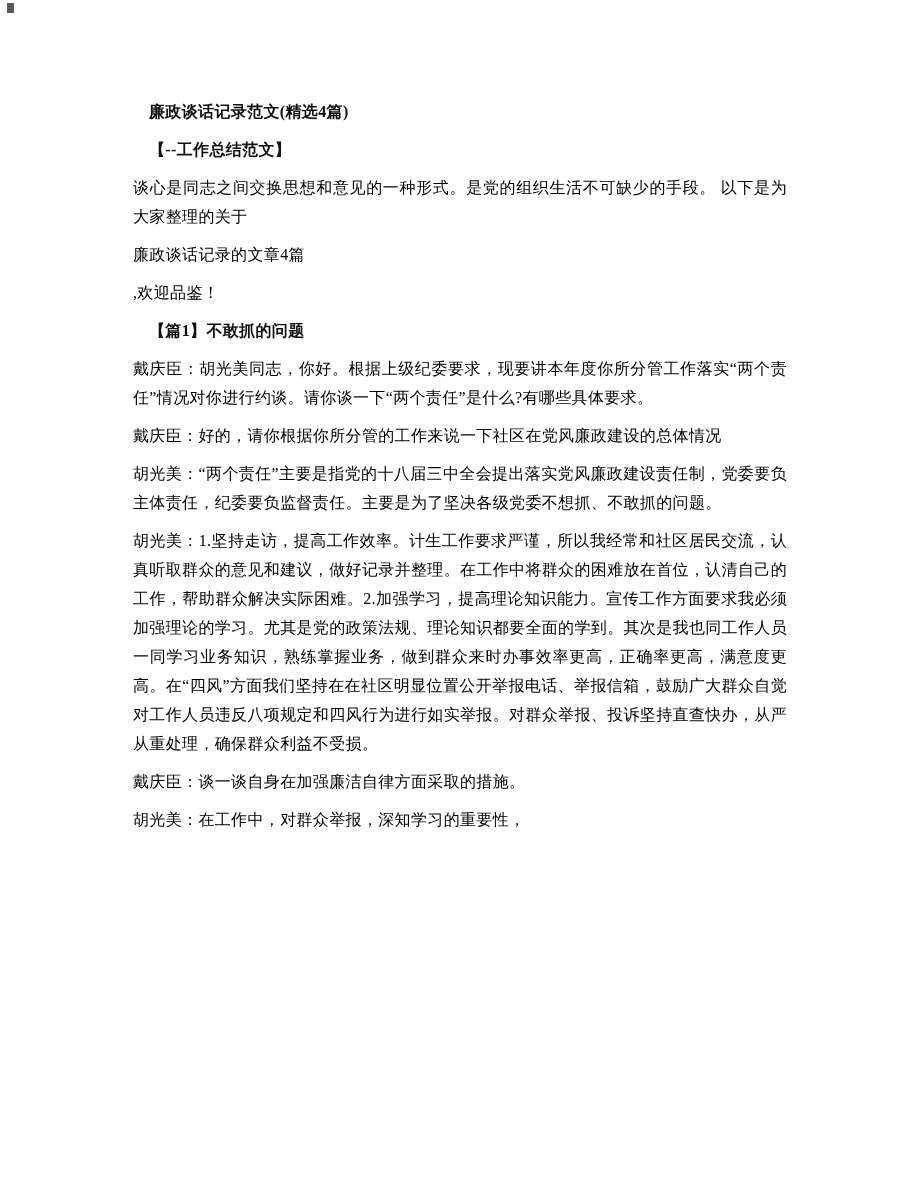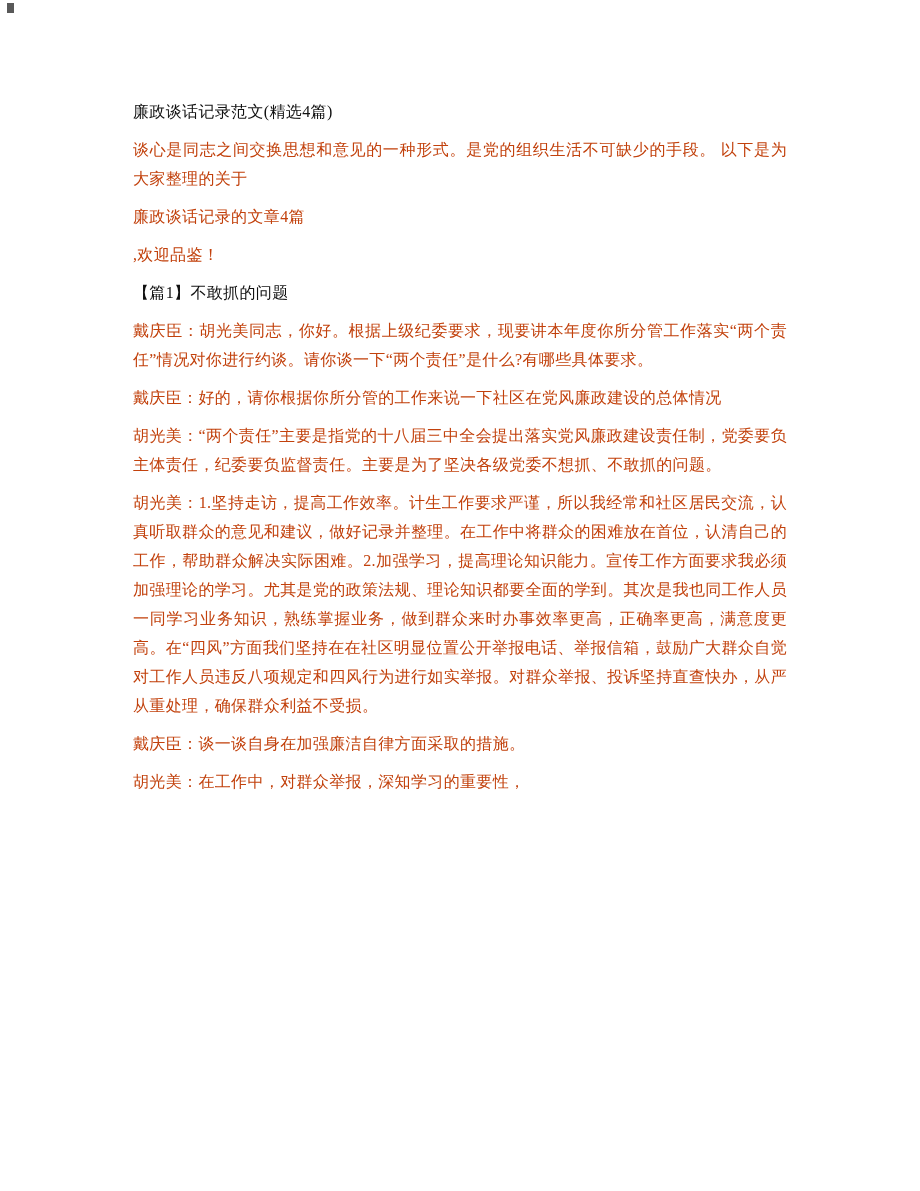--- a/index.html
+++ b/index.html
@@ -27,36 +27,38 @@
   }
   .doc {
     width: 654px;
   }
   .doc p {
     margin: 0 0 9px 0;
     font-family: "Liberation Serif", "DejaVu Serif", serif;
     font-size: 16px;
     line-height: 29px;
     letter-spacing: 0.35px;
-    color: #c2410c;
+    color: #000000;
     text-align: justify;
     word-break: break-all;
   }
   .doc p.bold {
-    font-weight: 400;
+    font-weight: 700;
     color: #111111;
+    margin-left: 16px;
   }
 </style>
 </head>
 <body>
 
 <div class="page">
   <div class="corner-mark"></div>
   <div class="doc">
       <p class="bold">廉政谈话记录范文(精选4篇)</p>
+      <p class="bold">【--工作总结范文】</p>
       <p>谈心是同志之间交换思想和意见的一种形式。是党的组织生活不可缺少的手段。 以下是为大家整理的关于</p>
       <p>廉政谈话记录的文章4篇</p>
       <p>,欢迎品鉴！</p>
       <p class="bold">【篇1】不敢抓的问题</p>
       <p>戴庆臣：胡光美同志，你好。根据上级纪委要求，现要讲本年度你所分管工作落实“两个责任”情况对你进行约谈。请你谈一下“两个责任”是什么?有哪些具体要求。</p>
       <p>戴庆臣：好的，请你根据你所分管的工作来说一下社区在党风廉政建设的总体情况</p>
       <p>胡光美：“两个责任”主要是指党的十八届三中全会提出落实党风廉政建设责任制，党委要负主体责任，纪委要负监督责任。主要是为了坚决各级党委不想抓、不敢抓的问题。</p>
       <p>胡光美：1.坚持走访，提高工作效率。计生工作要求严谨，所以我经常和社区居民交流，认真听取群众的意见和建议，做好记录并整理。在工作中将群众的困难放在首位，认清自己的工作，帮助群众解决实际困难。2.加强学习，提高理论知识能力。宣传工作方面要求我必须加强理论的学习。尤其是党的政策法规、理论知识都要全面的学到。其次是我也同工作人员一同学习业务知识，熟练掌握业务，做到群众来时办事效率更高，正确率更高，满意度更高。在“四风”方面我们坚持在在社区明显位置公开举报电话、举报信箱，鼓励广大群众自觉对工作人员违反八项规定和四风行为进行如实举报。对群众举报、投诉坚持直查快办，从严从重处理，确保群众利益不受损。</p>
       <p>戴庆臣：谈一谈自身在加强廉洁自律方面采取的措施。</p>
       <p>胡光美：在工作中，对群众举报，深知学习的重要性，</p>

